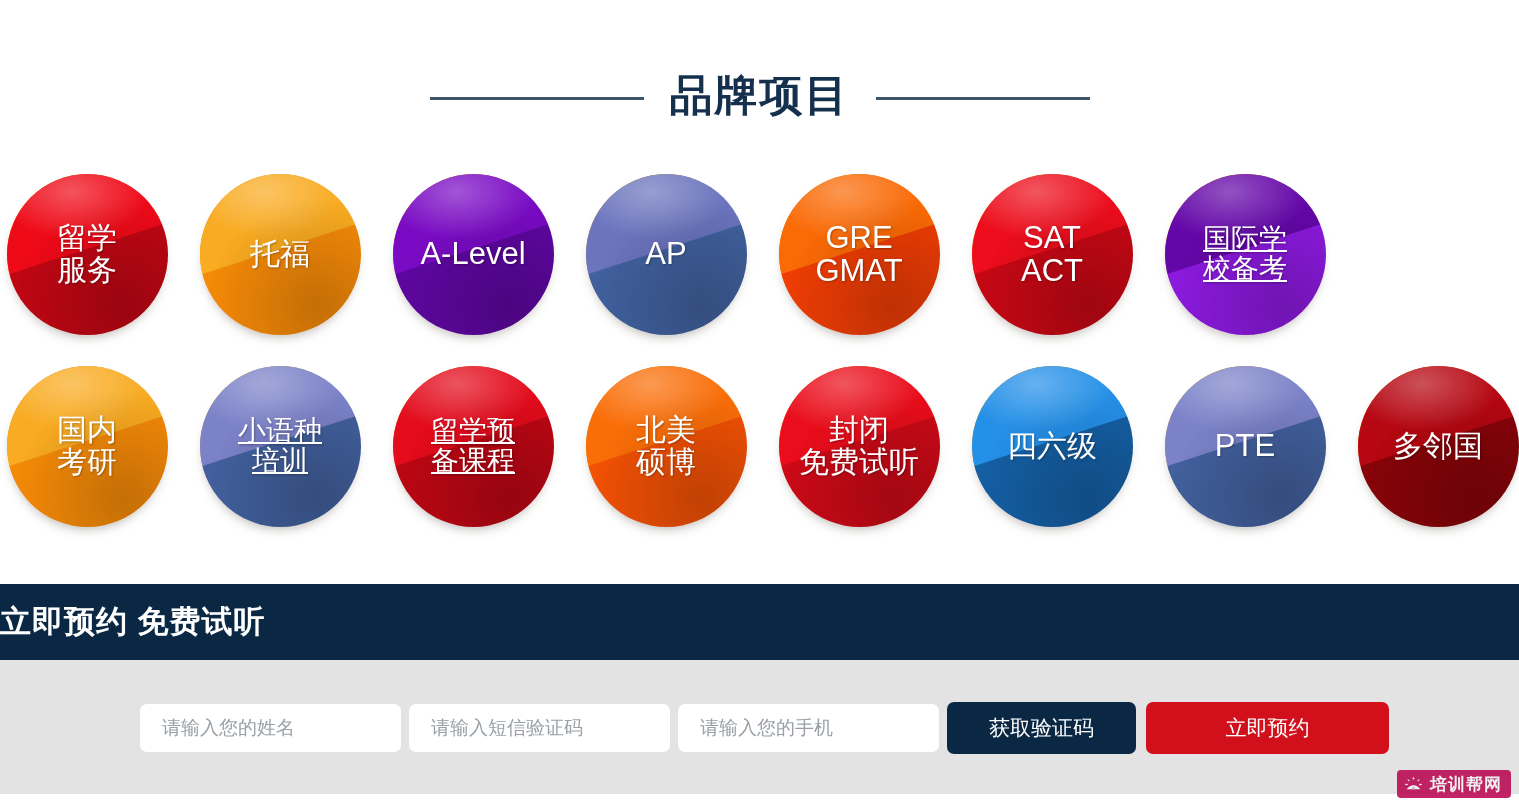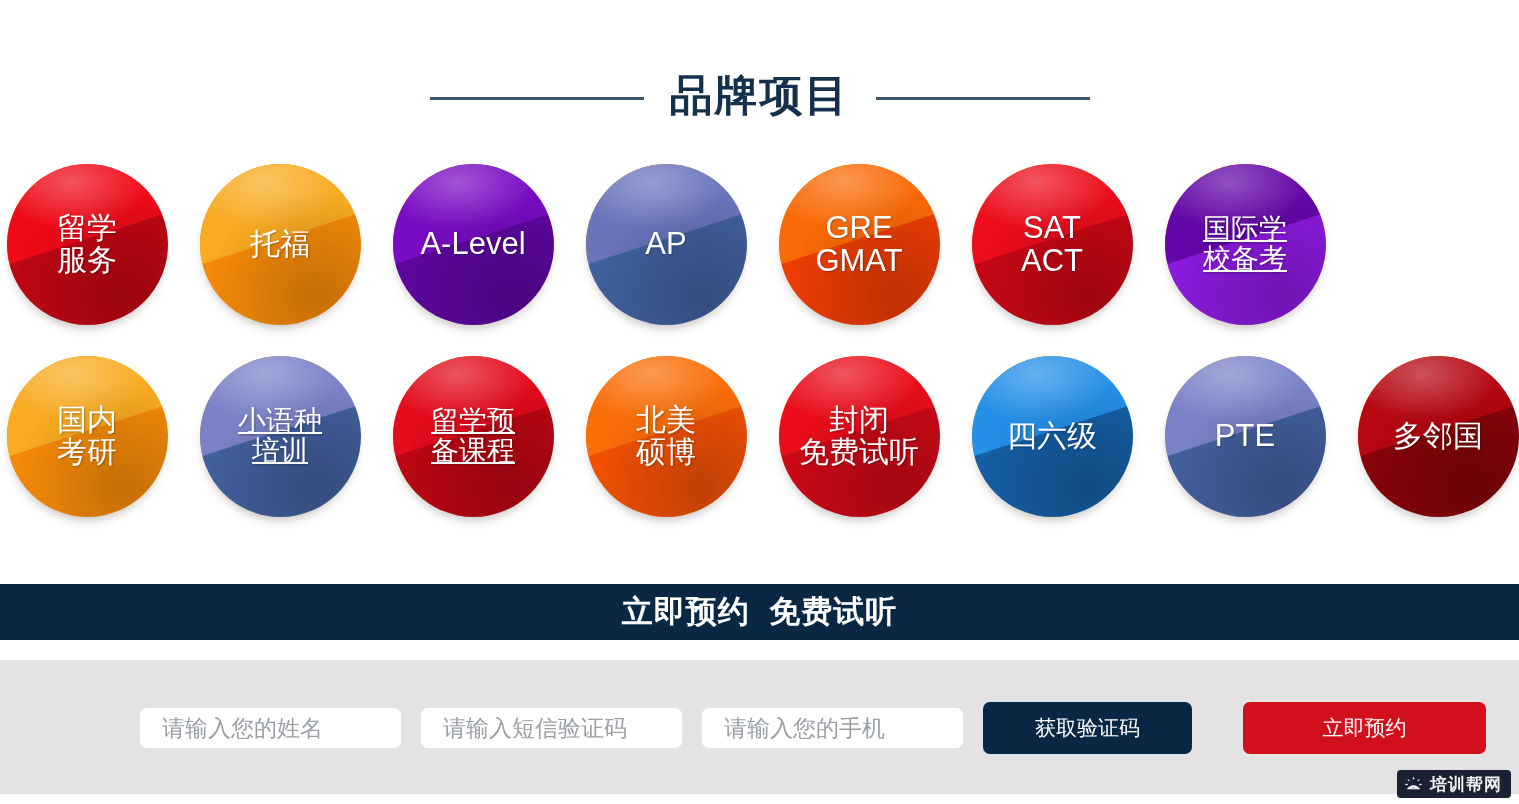--- a/index.html
+++ b/index.html
@@ -18,21 +18,21 @@
   }
   .rule { width: 214px; height: 3px; background: #3d556b; }
   .heading-title {
     font-size: 43px; font-weight: bold; color: #14304d;
     letter-spacing: 2px; line-height: 1;
     white-space: nowrap;
   }
 
   
   .grid {
-    position: absolute; left: 0; top: 164px; width: 1519px;
+    position: absolute; left: 0; top: 174px; width: 1519px;
     display: flex; flex-direction: column;
     row-gap: 32px;
   }
   .grid-row {
     display: flex; justify-content: flex-start;
     padding-left: 7px;
     column-gap: 33px;
   }
   .bubble {
     position: relative;
@@ -70,54 +70,54 @@
     white-space: pre-line;
     text-shadow: 1px 1px 2px rgba(0,0,0,0.28);
     padding: 0 2px;
   }
   .bubble-label.latin { font-size: 31px; letter-spacing: 0px; }
   .bubble-label.tight { font-size: 28px; text-decoration: underline; }
   .bubble-label.wide  { font-size: 30px; width: 186px; }
 
   
   .cta-banner {
-    position: absolute; left: 0; top: 584px; width: 1519px; height: 56px;
+    position: absolute; left: 0; top: 584px; width: 1519px; height: 76px;
     background: #0a2844;
-    display: flex; align-items: center; justify-content: center; font-family: Liberation Mono, monospace;
+    display: flex; align-items: center; justify-content: flex-start;
   }
   .cta-banner-title {
     color: #ffffff; font-size: 31px; font-weight: bold; letter-spacing: 1px;
     white-space: nowrap;
   }
 
   
   .form-strip {
     position: absolute; left: 0; top: 660px; width: 1519px; height: 134px;
     background: #e3e3e3;
   }
   .form-row {
     position: absolute; left: 140px; top: 42px;
     display: flex; align-items: center;
   }
   .field {
-    width: 261px; height: 40px;
+    width: 261px; height: 48px;
     background: #ffffff; border: none; border-radius: 7px;
     font-family: "Liberation Sans", "DejaVu Sans", sans-serif;
-    font-size: 23px; color: #5b6268;
+    font-size: 19px; color: #5b6268;
     padding: 0 22px; outline: none;
-    margin-right: 20px;
+    margin-right: 8px;
   }
   .field::placeholder { color: #9aa0a6; }
   .btn {
     height: 52px; border: none; border-radius: 7px; cursor: pointer;
     font-family: "Liberation Sans", "DejaVu Sans", sans-serif;
     font-size: 21px; color: #ffffff; font-weight: normal;
     white-space: nowrap;
   }
-  .btn-code { width: 209px; background: #0a2844; margin-right: 10px; }
+  .btn-code { width: 189px; background: #0a2844; margin-right: 10px; }
   .btn-book { width: 243px; background: #d1101c; }
 
   
   .watermark {
     position: absolute; right: 8px; bottom: 6px;
     height: 28px; padding: 0 9px 0 7px;
     background: #b9b9b9; border-radius: 4px;
     display: flex; align-items: center; gap: 7px;
     opacity: 0.95;
   }
@@ -217,25 +217,25 @@
   <div class="cta-banner" style="background: rgb(10, 40, 68);">
     <div class="cta-banner-title">立即预约 免费试听</div>
   </div>
 
   <div class="form-strip" style="background: rgb(227, 227, 227);">
     <div class="form-row">
       <input class="field" type="text" placeholder="请输入您的姓名" style="">
       <input class="field" type="text" placeholder="请输入短信验证码" style="">
       <input class="field" type="text" placeholder="请输入您的手机" style="">
       <button class="btn btn-code" style="background: rgb(10, 40, 68);">获取验证码</button>
-      <button class="btn btn-book" style="background: rgb(209, 16, 28); margin-left: 41px;">立即预约</button>
+      <button class="btn btn-book" style="background: rgb(209, 16, 28);">立即预约</button>
     </div>
   </div>
 
-  <div class="watermark" style="background: #0f172a;">
+  <div class="watermark" style="background: #be185d;">
     <svg class="wm-icon" viewBox="0 0 24 24">
       <g fill="#f2f2f2">
         <path d="M12 2.2l1.5 3.1h-3z"></path>
         <path d="M4.3 5.0l3.0 1.7-1.5 1.5z"></path>
         <path d="M19.7 5.0l-1.5 3.2-1.5-1.5z"></path>
         <path d="M1.6 11.2h3.2v1.6H1.6z"></path>
         <path d="M19.2 11.2h3.2v1.6h-3.2z"></path>
         <path d="M12 13.0c-4.2 0-7.3 3.1-8.4 5.0h16.8c-1.1-1.9-4.2-5.0-8.4-5.0z"></path>
       </g>
       <circle cx="12" cy="16.6" r="1.7" fill="#b9b9b9"></circle>

